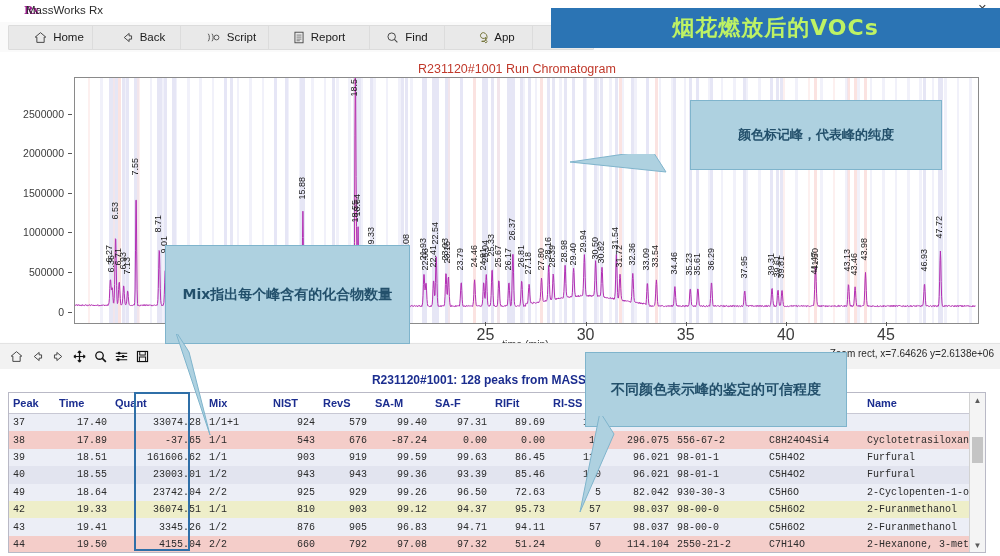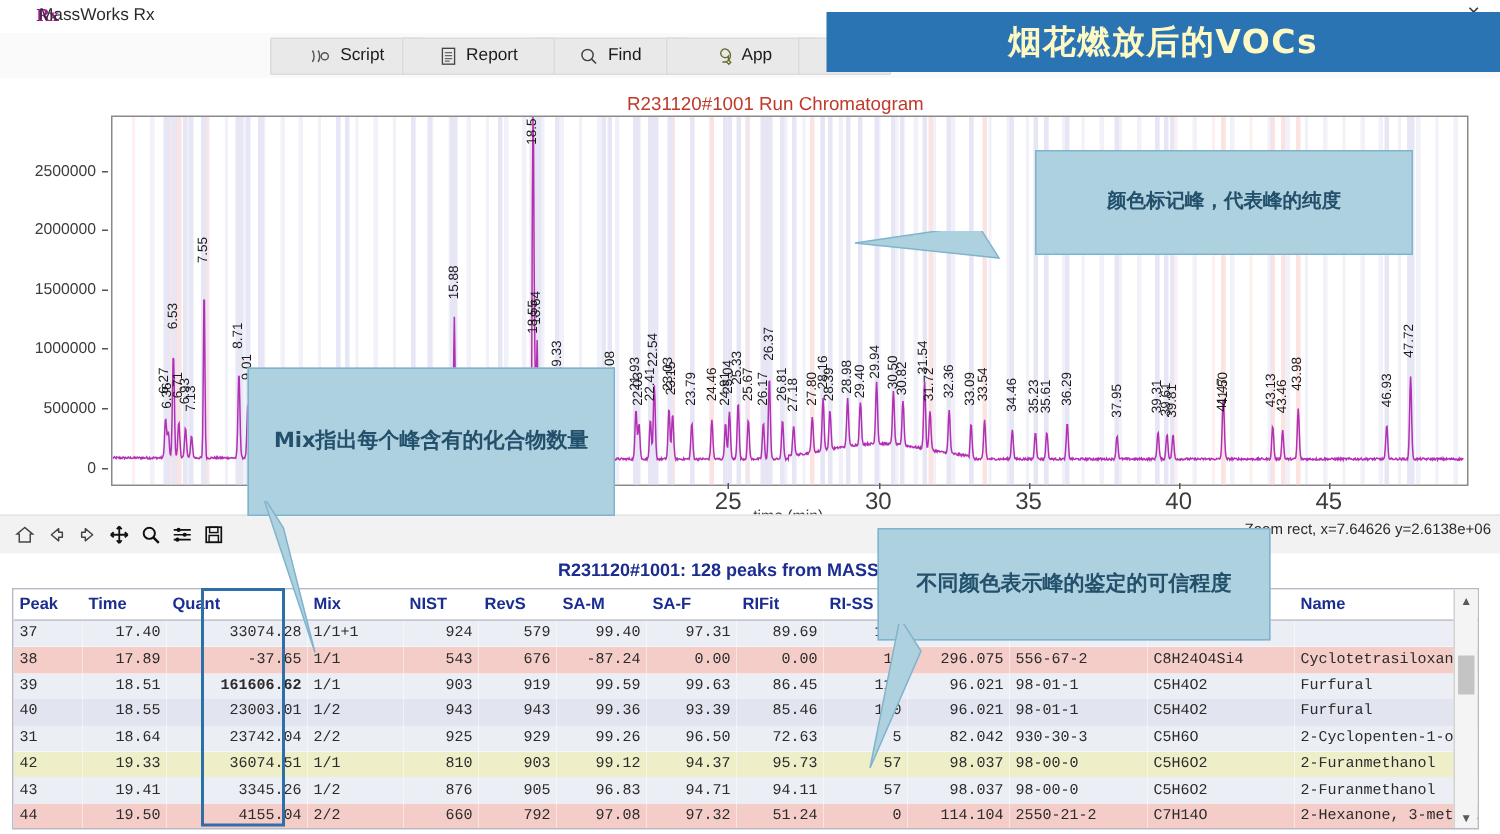--- a/index.html
+++ b/index.html
@@ -22,21 +22,21 @@
   .ribbon{position:absolute;left:0;top:22px;width:1000px;height:30px;background:#fafafa;}
   .rbtn{position:absolute;top:3px;height:23px;background:#e9e9e9;border:1px solid #dcdcdc;
         border-radius:1px;display:flex;align-items:center;justify-content:center;gap:6px;
         font-size:11.5px;color:#1b1b1b;}
   .rbtn svg{display:block;}
   .rbtn .lbl{line-height:1;}
 
   
   .banner{position:absolute;left:551px;top:8px;width:449px;height:40px;background:#2b74b4;
           display:flex;align-items:center;justify-content:center;}
-  .banner .txt{font-size:22px;font-weight:bold;color:#fef9c3;
+  .banner .txt{font-size:22px;font-weight:bold;color:#bef264;
                font-family:"DejaVu Sans","Liberation Sans",sans-serif;letter-spacing:1px;}
 
   
   .plotwrap{position:absolute;left:0px;top:52px;width:1000px;height:290px;background:#ffffff;}
   .plot-title{position:absolute;left:418px;top:10px;font-size:12.5px;color:#c0392b;}
   .axes{position:absolute;left:74px;top:25px;width:903px;height:245px;
         border:1px solid #8a8a8a;background:#ffffff;overflow:hidden;}
   .yticks{position:absolute;left:0px;top:25px;width:72px;height:245px;}
   .ytick{position:absolute;right:8px;font-size:10.5px;color:#3c3c3c;transform:translateY(-50%);}
   .ytickmark{position:absolute;right:0px;width:4px;height:1px;background:#555;}
@@ -96,20 +96,36 @@
 
 <div class="app">
 
   <div class="titlebar">
     <div class="tb-logo">Rx</div>
     <div class="tb-title">MassWorks Rx</div>
     <div class="tb-sysbtns">— ✕</div>
   </div>
 
   <div class="ribbon" id="ribbon">
+      <div class="rbtn" style="left: 8px; width: 100px;">
+        <span>
+          <svg width="13" height="13" viewBox="0 0 16 16">
+            <path d="M8 2 1.5 7.5h2V14h9V7.5h2z" fill="none" stroke="#444" stroke-width="1.2"></path>
+          </svg>
+        </span>
+        <span class="lbl">Home</span>
+      </div>
+      <div class="rbtn" style="left: 92px; width: 100px;">
+        <span>
+          <svg width="13" height="13" viewBox="0 0 16 16">
+            <path d="M10 3 4 8l6 5V10h3V6h-3z" fill="none" stroke="#444" stroke-width="1.2" stroke-linejoin="round"></path>
+          </svg>
+        </span>
+        <span class="lbl">Back</span>
+      </div>
       <div class="rbtn" style="left: 180px; width: 100px;">
         <span>
           <svg width="15" height="13" viewBox="0 0 20 16">
             <path d="M3 3c2 2 2 8 0 10M8 3c2 2 2 8 0 10" fill="none" stroke="#555" stroke-width="1.3"></path>
             <circle cx="14" cy="8" r="3.2" fill="none" stroke="#555" stroke-width="1.3"></circle>
           </svg>
         </span>
         <span class="lbl">Script</span>
       </div>
       <div class="rbtn" style="left: 356px; width: 100px;">
@@ -494,21 +510,21 @@
               <td class="num" style="width: 50px;">0.00</td>
               <td class="num" style="width: 48px;">10</td>
               <td class="num" style="width: 60px;">296.075</td>
               <td class="lft" style="width: 84px;">556-67-2</td>
               <td class="lft" style="width: 90px;">C8H24O4Si4</td>
               <td class="lft" style="width: 220px;">Cyclotetrasiloxane, octamethyl-</td>
             </tr>
             <tr class="r-lav">
               <td class="lft" style="width: 38px; margin-left: 17px;">39</td>
               <td class="num" style="width: 48px;">18.51</td>
-              <td class="num" style="width: 86px; font-weight: bold;">161606.62</td>
+              <td class="num" style="width: 86px;">161606.62</td>
               <td class="lft" style="width: 56px;">1/1</td>
               <td class="num" style="width: 42px;">903</td>
               <td class="num" style="width: 44px;">919</td>
               <td class="num" style="width: 52px;">99.59</td>
               <td class="num" style="width: 52px;">99.63</td>
               <td class="num" style="width: 50px;">86.45</td>
               <td class="num" style="width: 48px;">110</td>
               <td class="num" style="width: 60px;">96.021</td>
               <td class="lft" style="width: 84px;">98-01-1</td>
               <td class="lft" style="width: 90px;">C5H4O2</td>
@@ -524,21 +540,21 @@
               <td class="num" style="width: 52px;">99.36</td>
               <td class="num" style="width: 52px;">93.39</td>
               <td class="num" style="width: 50px;">85.46</td>
               <td class="num" style="width: 48px;">110</td>
               <td class="num" style="width: 60px;">96.021</td>
               <td class="lft" style="width: 84px;">98-01-1</td>
               <td class="lft" style="width: 90px;">C5H4O2</td>
               <td class="lft" style="width: 220px;">Furfural</td>
             </tr>
             <tr class="r-lav">
-              <td class="lft" style="width: 38px;">31</td>
+              <td class="lft" style="width: 38px;">49</td>
               <td class="num" style="width: 48px;">18.64</td>
               <td class="num" style="width: 86px;">23742.04</td>
               <td class="lft" style="width: 56px;">2/2</td>
               <td class="num" style="width: 42px;">925</td>
               <td class="num" style="width: 44px;">929</td>
               <td class="num" style="width: 52px;">99.26</td>
               <td class="num" style="width: 52px;">96.50</td>
               <td class="num" style="width: 50px;">72.63</td>
               <td class="num" style="width: 48px;">5</td>
               <td class="num" style="width: 60px;">82.042</td>

